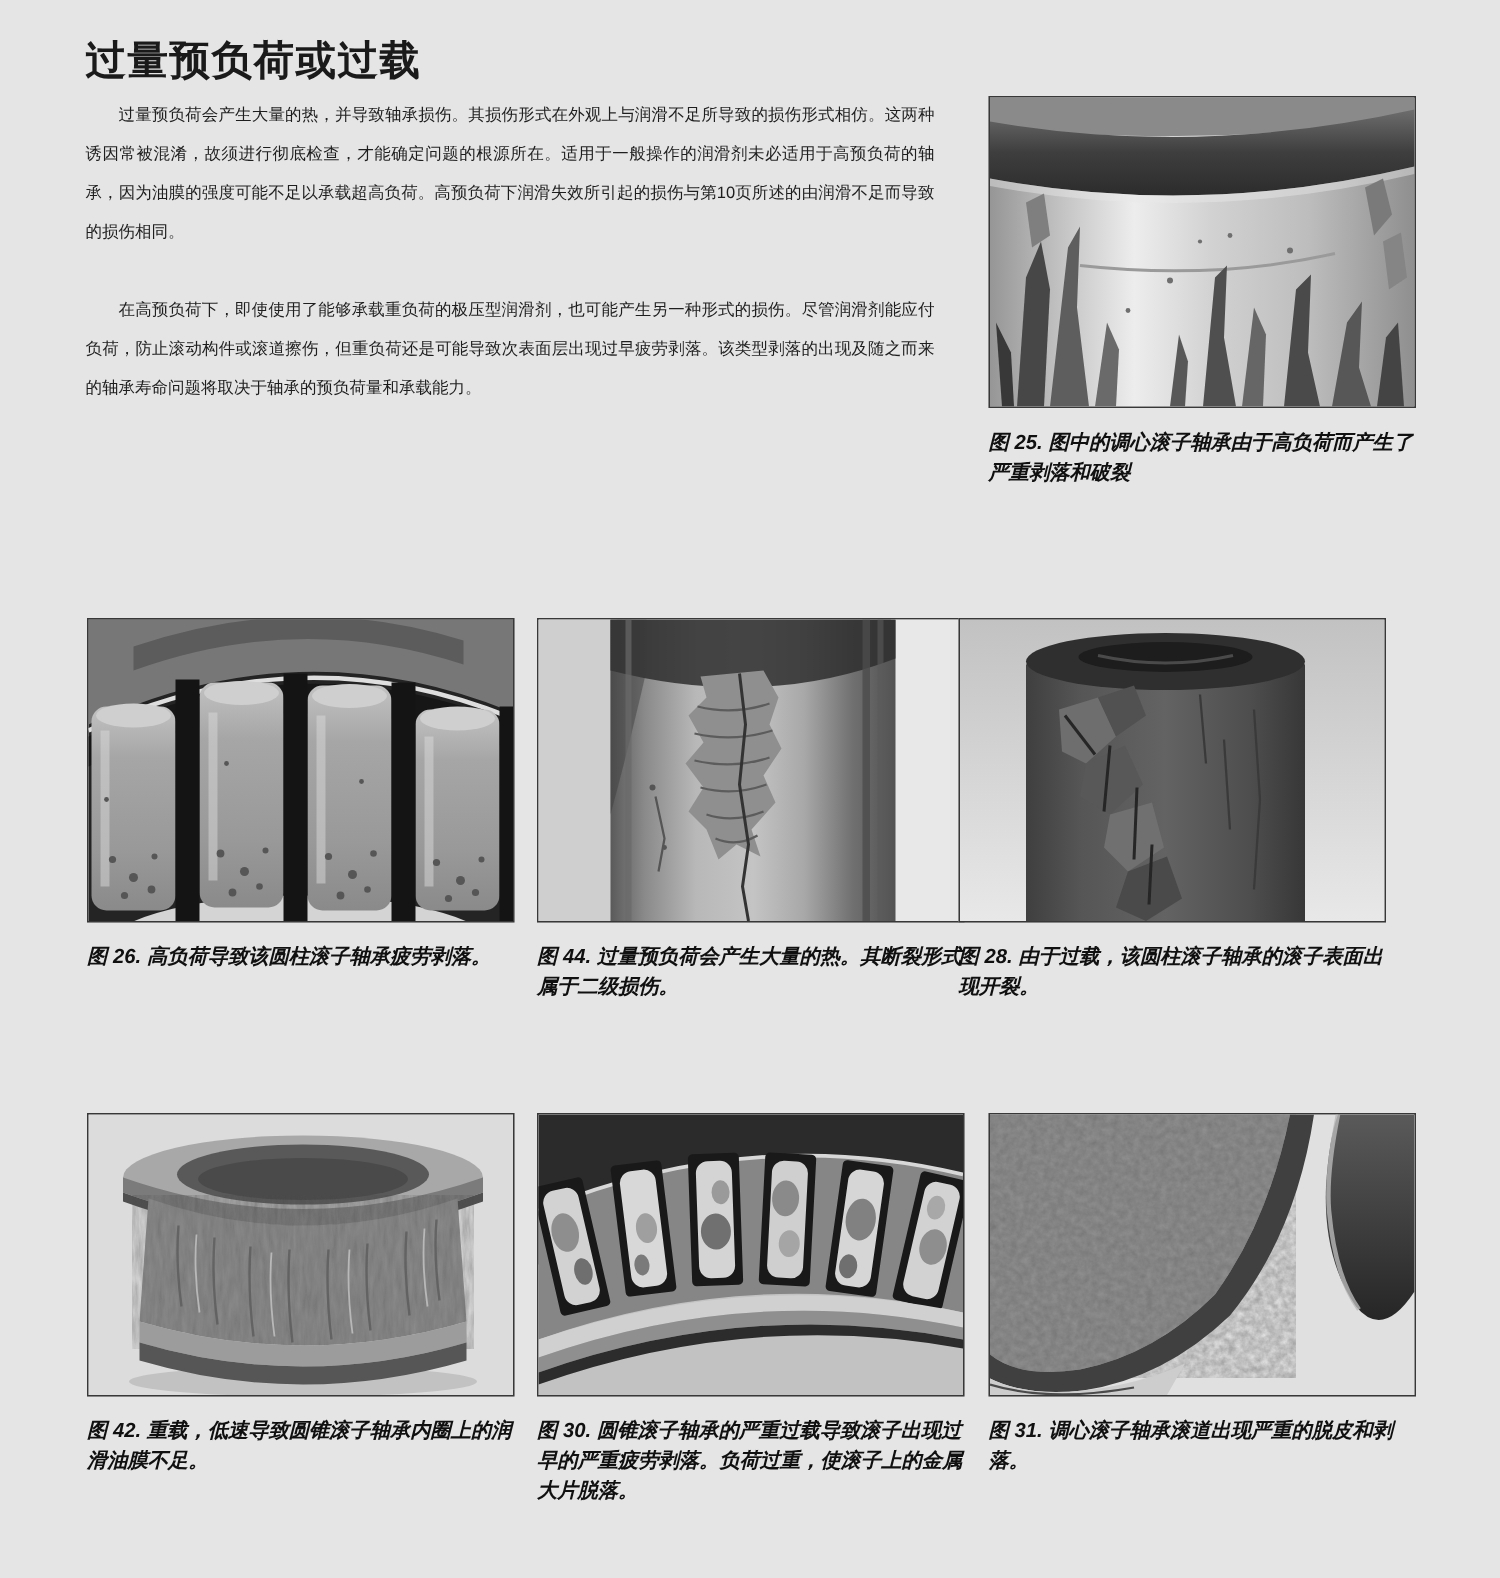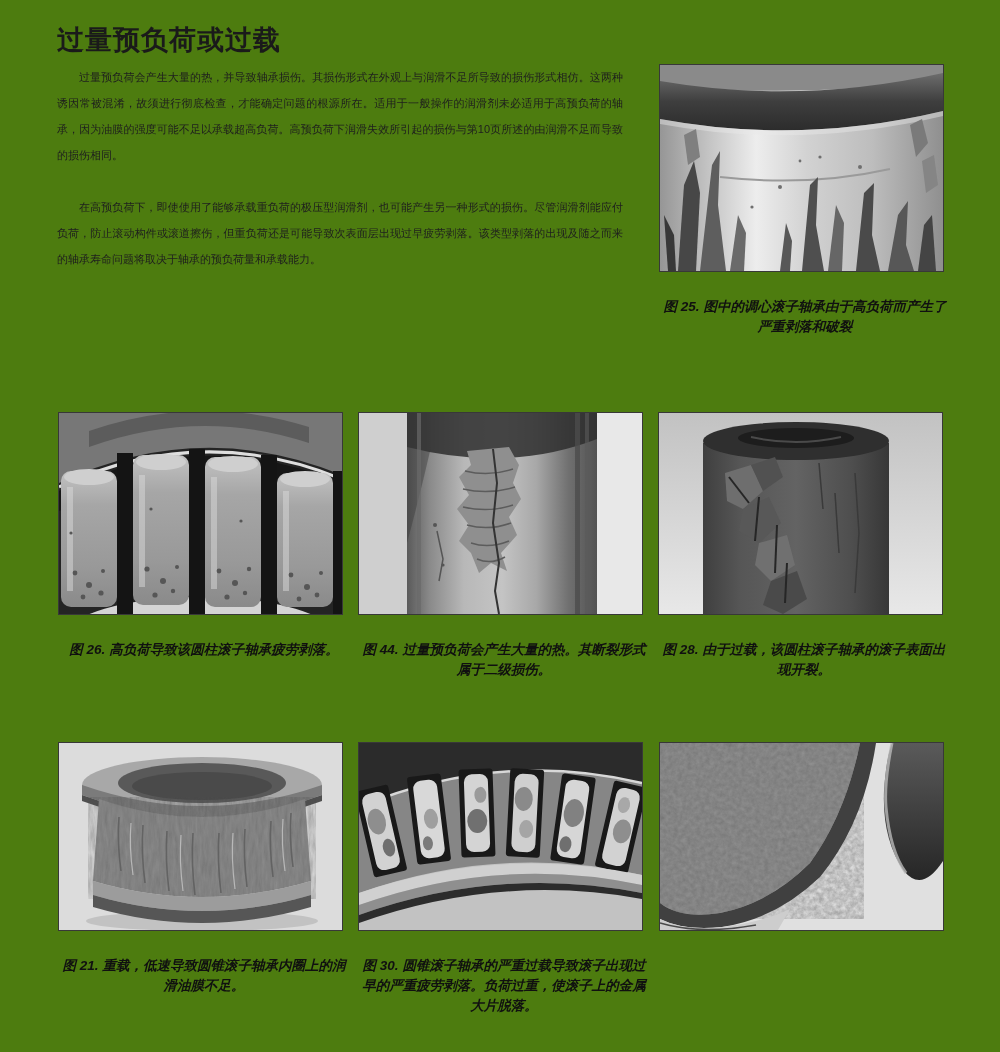--- a/index.html
+++ b/index.html
@@ -1,33 +1,33 @@
 <!DOCTYPE html>
 <html><head>
 <meta charset="utf-8">
 <style>
   html,body{margin:0;padding:0;background:#ffffff;}
-  .page{position:relative;width:1000px;height:1052px;background:#4d7c0f;
+  .page{position:relative;width:1000px;height:1052px;background:#e5e5e5;
         font-family:"Liberation Sans",sans-serif;color:#1c1c1c;overflow:hidden;}
   .title{position:absolute;left:57px;top:22px;margin:0;font-size:27px;
          font-weight:700;letter-spacing:1px;color:#1a1a1a;}
   .bodytext{position:absolute;left:57px;top:64px;width:566px;
             font-size:11px;line-height:26px;text-align:justify;color:#1e1e1e;}
   .bodytext p{margin:0 0 26px 0;text-indent:2em;}
   figure.fig{position:absolute;margin:0;padding:0;}
   .photo{width:283px;border:1px solid #383838;background:#c9c9c9;line-height:0;}
   .photo svg{display:block;width:100%;height:100%;}
   .h206{height:206px}.h201{height:201px}.h187{height:187px}
-  figcaption{margin-top:25px;width:292px;font-size:13.5px;line-height:20px;
-             font-style:italic;color:#101010;font-weight:600;text-align:center;}
+  figcaption{margin-top:13px;width:292px;font-size:13.5px;line-height:20px;
+             font-style:italic;color:#101010;font-weight:600;}
   .fig-label{font-weight:700;padding-right:4px;}
   #fig25{left:659px;top:64px;}
   #fig26{left:58px;top:412px;}
   #fig27{left:358px;top:412px;}
-  #fig28{left:658px;top:412px;}
+  #fig28{left:639px;top:412px;}
   #fig29{left:58px;top:742px;}
   #fig30{left:358px;top:742px;}
   #fig31{left:659px;top:742px;}
 </style>
 </head>
 <body>
 
 <div class="page">
 
   <h1 class="title">过量预负荷或过载</h1>
@@ -297,21 +297,21 @@
           <path d="M72,80 Q70,104 74,132"></path>
             <path d="M122,92 Q120,118 124,148"></path>
           <path d="M174,90 Q172,116 176,146"></path>
             <path d="M224,76 Q222,100 226,128"></path>
         </g>
         <path d="M34,138 Q143,170 252,138 L252,152 Q143,184 34,152 Z" fill="#9c9c9c"></path>
         <path d="M34,152 Q143,184 252,152 L252,164 Q143,196 34,164 Z" fill="#565656"></path>
       </svg>
     </div>
     <figcaption>
-      <span class="fig-label">图 21.</span><span class="fig-text">重载，低速导致圆锥滚子轴承内圈上的润滑油膜不足。</span>
+      <span class="fig-label">图 42.</span><span class="fig-text">重载，低速导致圆锥滚子轴承内圈上的润滑油膜不足。</span>
     </figcaption>
   </figure>
 
   <figure class="fig" id="fig30">
     <div class="photo h187">
       <svg viewBox="0 0 283 187" preserveAspectRatio="none">
         <rect width="283" height="187" fill="#c2c2c2"></rect>
         <rect x="0" y="0" width="283" height="100" fill="#2b2b2b"></rect>
         <path d="M0,64 Q141,6 283,40 L283,132 Q141,100 0,150 Z" fill="#868686"></path>
         <path d="M0,64 Q141,6 283,40" stroke="#d8d8d8" stroke-width="2.5" fill="none"></path>
@@ -389,15 +389,18 @@
         <g filter="url(#n31)">
           <path d="M0,0 H200 Q186,70 150,120 Q110,160 60,170 Q20,176 0,160 Z" fill="#8f8f8f"></path>
         </g>
         <path d="M0,160 Q20,176 60,170 Q110,160 150,120 Q186,70 200,0 L216,0 Q204,80 160,134 Q116,176 62,184 Q24,188 0,176 Z" fill="#404040"></path>
         <path d="M0,176 Q24,188 62,184 Q100,180 130,166 L118,187 L0,187 Z" fill="#cdcdcd"></path>
         <path d="M0,180 Q40,192 96,182" stroke="#4a4a4a" stroke-width="1.5" fill="none"></path>
         <path d="M232,0 L283,0 L283,118 Q262,150 244,128 Q222,96 224,48 Q226,16 232,0 Z" fill="url(#f31r)"></path>
         <path d="M232,0 Q224,40 226,64 Q230,108 246,130" stroke="#b9b9b9" stroke-width="3" fill="none" opacity="0.8"></path>
       </svg>
     </div>
+    <figcaption>
+      <span class="fig-label">图 31.</span><span class="fig-text">调心滚子轴承滚道出现严重的脱皮和剥落。</span>
+    </figcaption>
   </figure>
 
 </div>
 
 </body></html>

